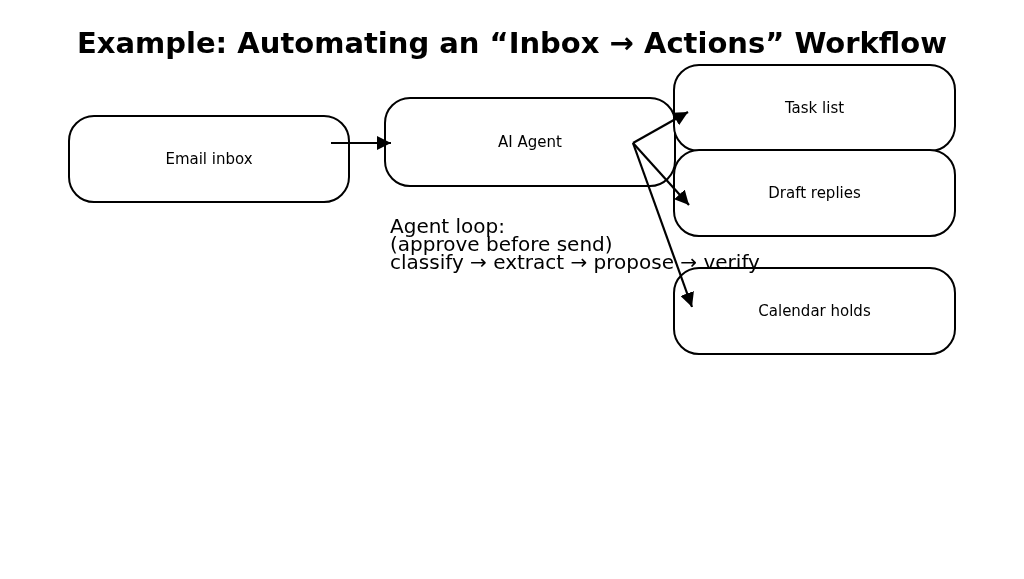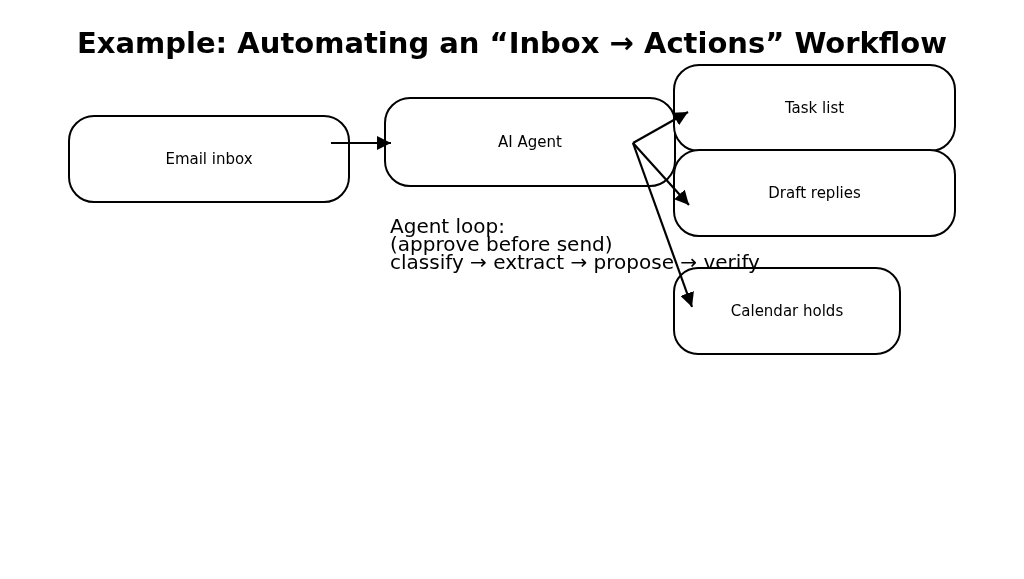--- a/index.html
+++ b/index.html
@@ -37,21 +37,21 @@
     display: flex;
     align-items: center;
     justify-content: center;
     font-size: 15px;
     color: #000000;
   }
   #node-email-inbox    { left: 68px;  top: 98px;  width: 282px; height: 88px; margin-top: 17px; }
   #node-ai-agent       { left: 384px; top: 97px;  width: 292px; height: 90px; }
   #node-task-list      { left: 673px; top: 64px;  width: 283px; height: 88px; }
   #node-draft-replies  { left: 673px; top: 149px; width: 283px; height: 88px; text-align: center; }
-  #node-calendar-holds { left: 673px; top: 267px; width: 228px; height: 88px; border-radius: 25px; }
+  #node-calendar-holds { left: 673px; top: 267px; width: 283px; height: 88px; }
   .annotation {
     position: absolute;
     left: 390px;
     top: 217px;
     font-size: 20px;
     line-height: 18px;
     color: #000000;
     white-space: nowrap;
   }
   svg.arrow-layer {

